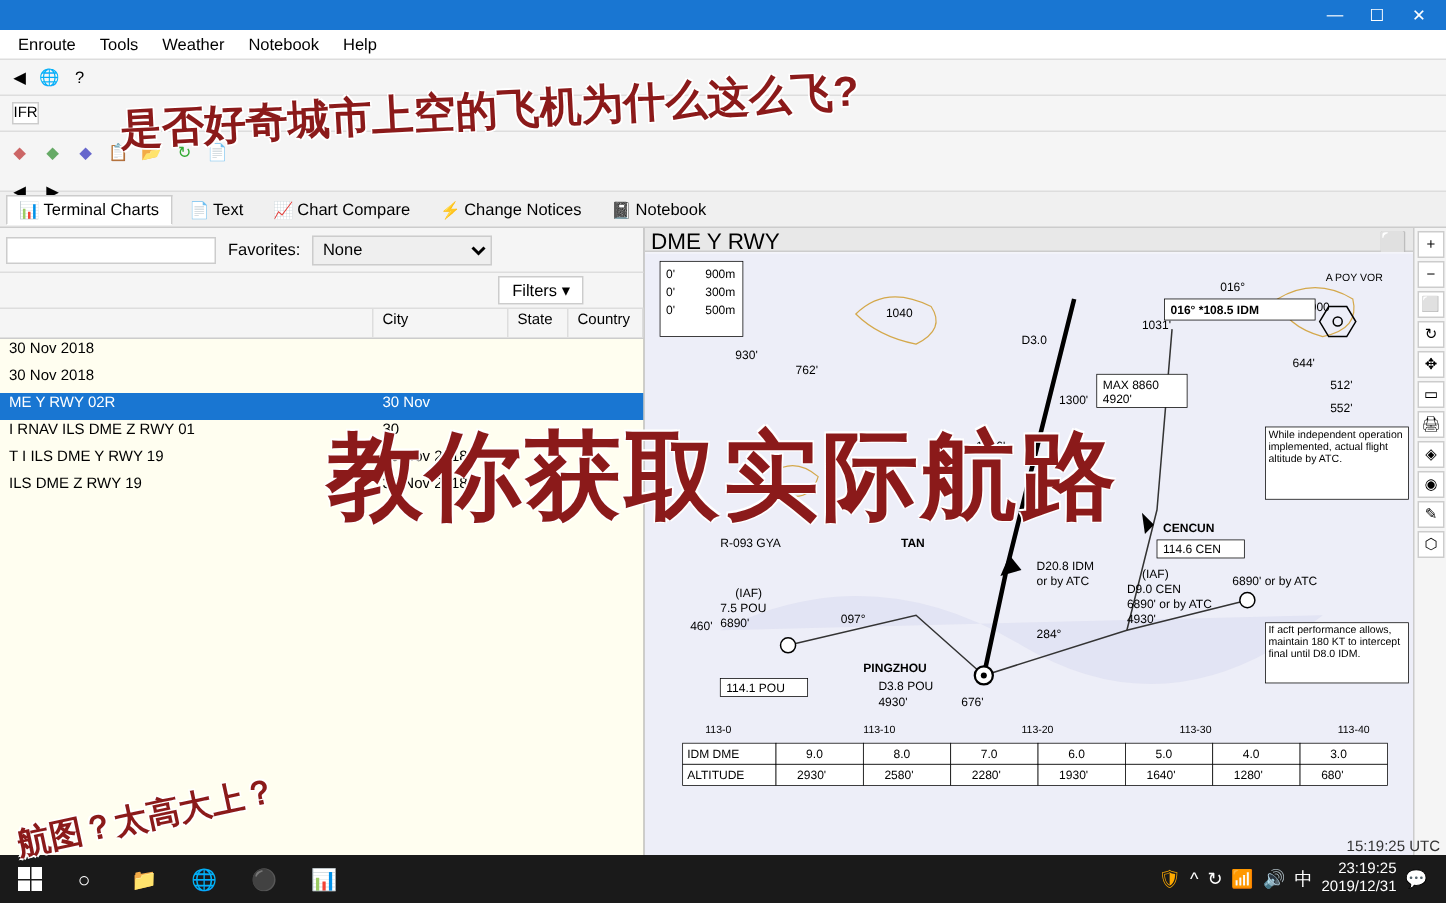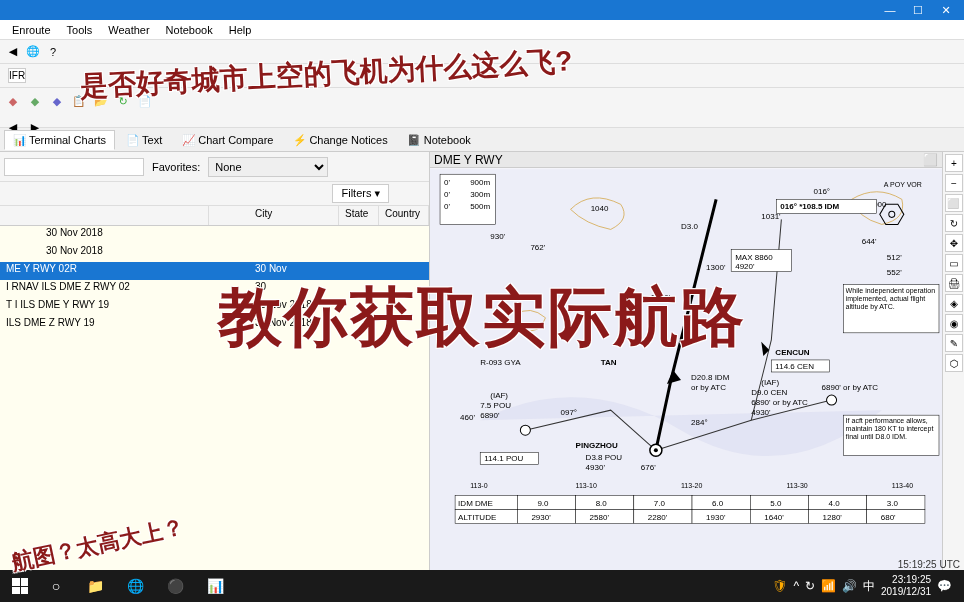--- a/index.html
+++ b/index.html
@@ -27,31 +27,31 @@
 .filter-row { height: 30px; background: #f5f5f5; display: flex; align-items: center; padding: 4px; font-size: 11px; gap: 8px; border-bottom: 1px solid #ddd; }
 .filter-row input, .filter-row select { font-size: 11px; padding: 2px; border: 1px solid #ccc; }
 .search-input { width: 140px; }
 .fav-select { width: 120px; }
 .filters-btn { padding: 2px 8px; border: 1px solid #ccc; background: #fff; cursor: pointer; font-size: 11px; }
 .filters-sub { height: 24px; display: flex; align-items: center; justify-content: flex-end; padding: 0 40px; background: #f5f5f5; border-bottom: 1px solid #ddd; }
 
 .list-header { height: 20px; background: #f5f5f5; display: flex; font-size: 10px; border-bottom: 1px solid #ccc; }
 .list-header > div { padding: 2px 6px; border-right: 1px solid #ddd; }
 .col-name { flex: 1; }
-.col-city { width: 90px; margin-left: 40px; }
+.col-city { width: 90px; }
 .col-state { width: 40px; }
 .col-country { width: 50px; }
 
 .list-body { flex: 1; overflow: auto; background: #fffef0; }
 .list-row { height: 18px; display: flex; font-size: 10px; cursor: pointer; }
 .list-row.selected { background: #1976d2; color: #fff; }
 .list-row > div { padding: 1px 6px; white-space: nowrap; overflow: hidden; }
 
 .chart-panel { flex: 1; background: #fff; position: relative; overflow: hidden; }
-.chart-header { height: 16px; background: #e8e8e8; font-size: 12px; padding: 1px 4px; border-bottom: 1px solid #ccc; display: flex; justify-content: space-between; }
+.chart-header { height: 16px; background: #e8e8e8; font-size: 15px; padding: 1px 4px; border-bottom: 1px solid #ccc; display: flex; justify-content: space-between; }
 .chart-content { position: absolute; top: 16px; left: 0; right: 0; bottom: 0; background: #f4f4fa; overflow: hidden; }
 
 .chart-svg { width: 100%; height: 100%; }
 .chart-text { font-family: Arial; font-size: 8px; fill: #000; }
 .chart-text-sm { font-size: 7px; }
 .boxed { fill: #fff; stroke: #000; stroke-width: 0.5; }
 .route-line { stroke: #333; stroke-width: 1; fill: none; }
 .thick-line { stroke: #000; stroke-width: 3; fill: none; }
 .terrain { fill: none; stroke: #d4a84b; stroke-width: 0.8; }
 
@@ -166,21 +166,21 @@
           <div class="col-state"></div>
           <div class="col-country"></div>
         </div>
         <div class="list-row selected">
           <div class="col-name">ME Y RWY 02R</div>
           <div class="col-city">30 Nov</div>
           <div class="col-state"></div>
           <div class="col-country"></div>
         </div>
         <div class="list-row">
-          <div class="col-name">I RNAV ILS DME Z RWY 02</div>
+          <div class="col-name">I RNAV ILS DME Z RWY 01</div>
           <div class="col-city">30</div>
           <div class="col-state"></div>
           <div class="col-country"></div>
         </div>
         <div class="list-row">
           <div class="col-name">T I ILS DME Y RWY 19</div>
           <div class="col-city">30 Nov 2018</div>
           <div class="col-state"></div>
           <div class="col-country"></div>
         </div>

